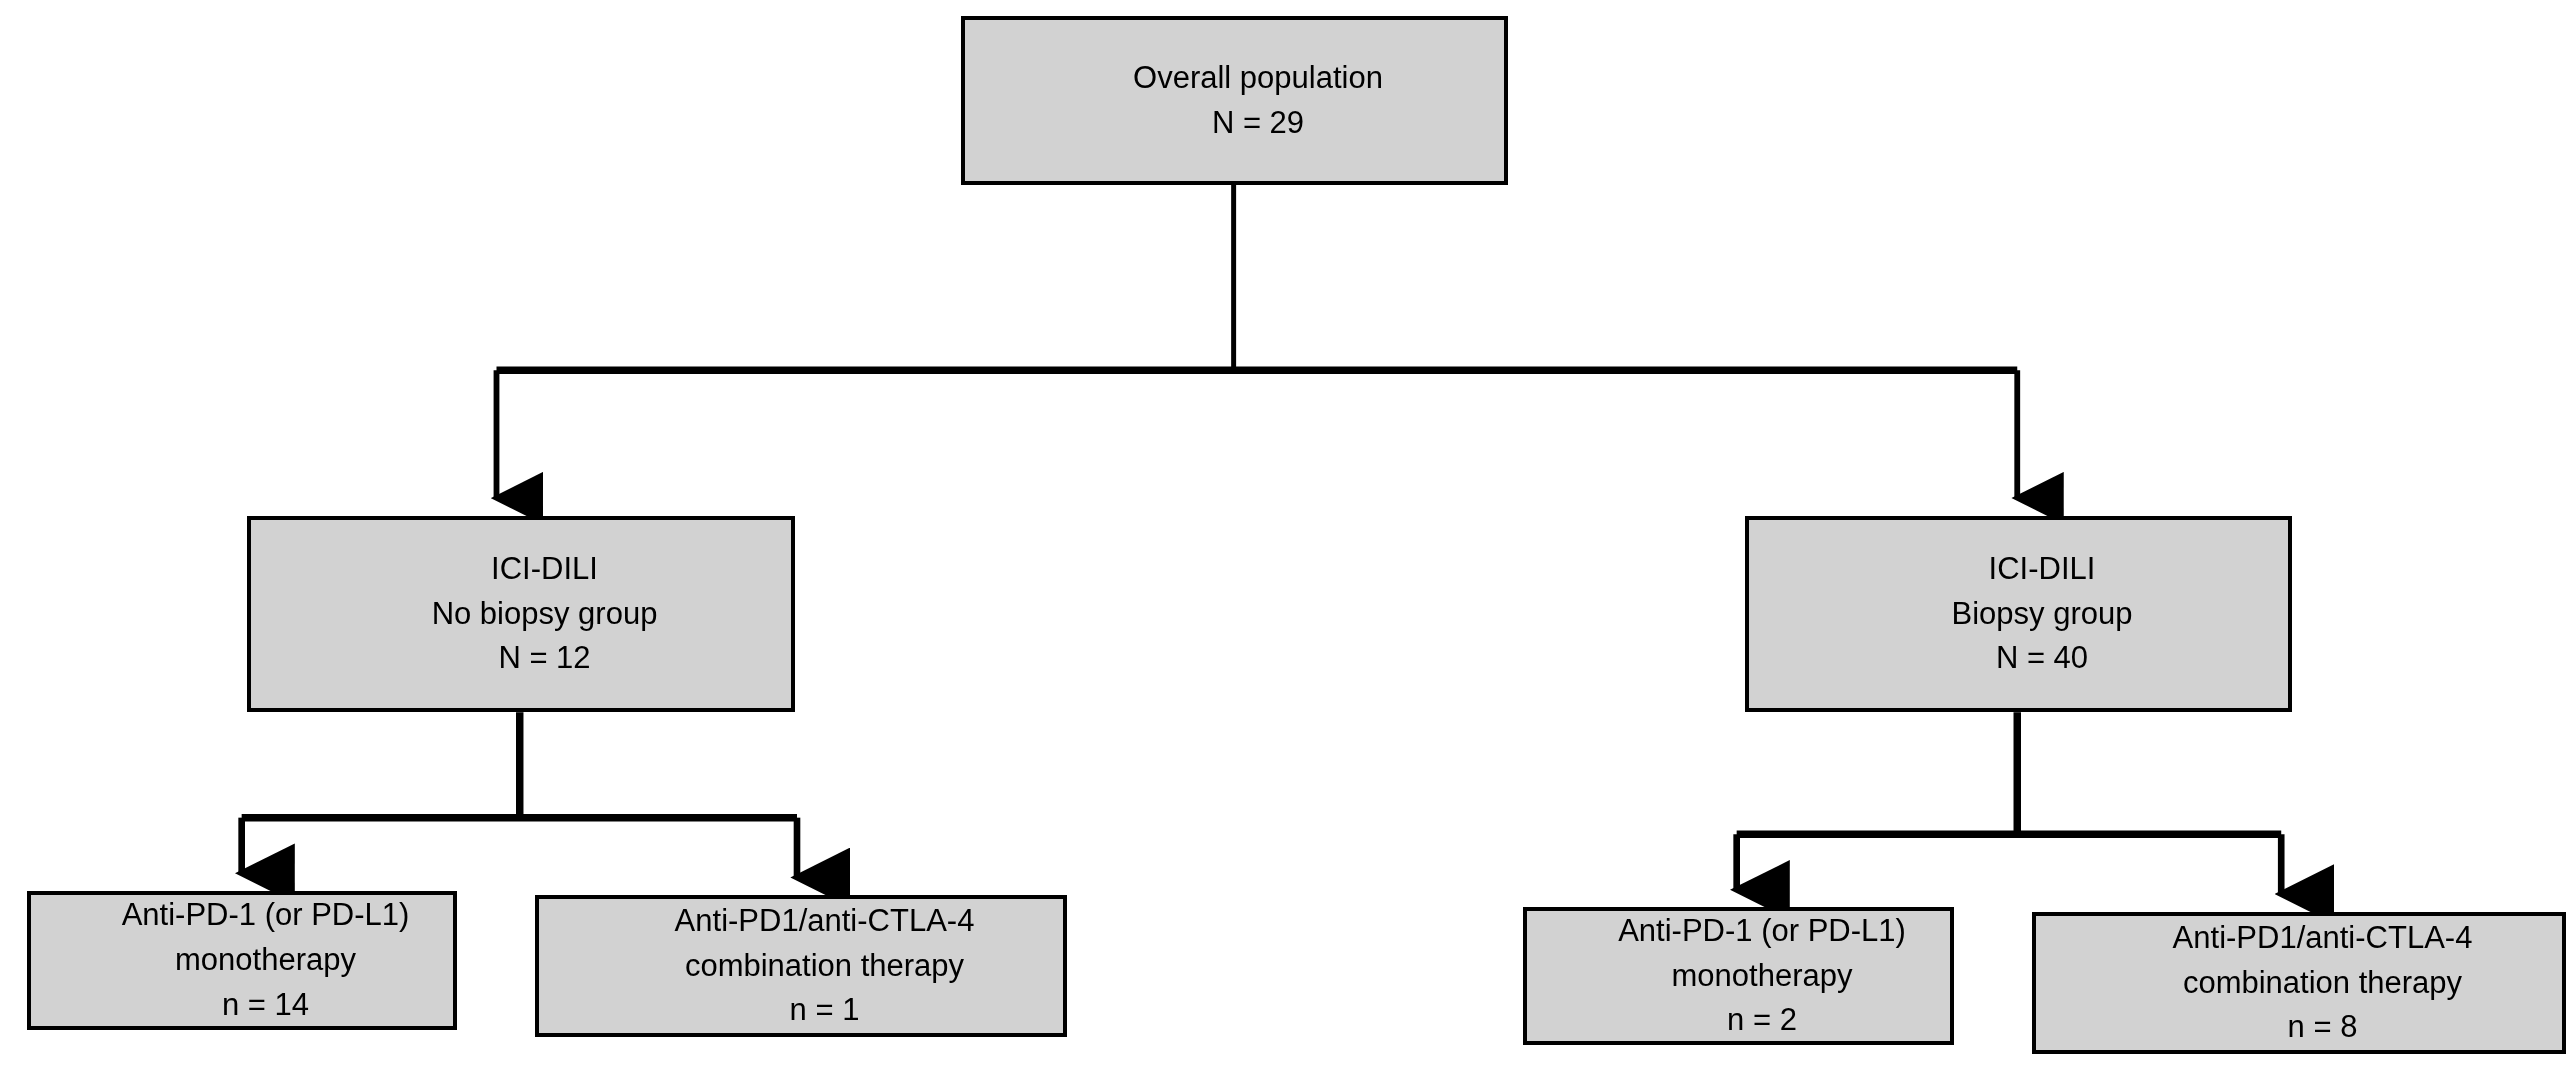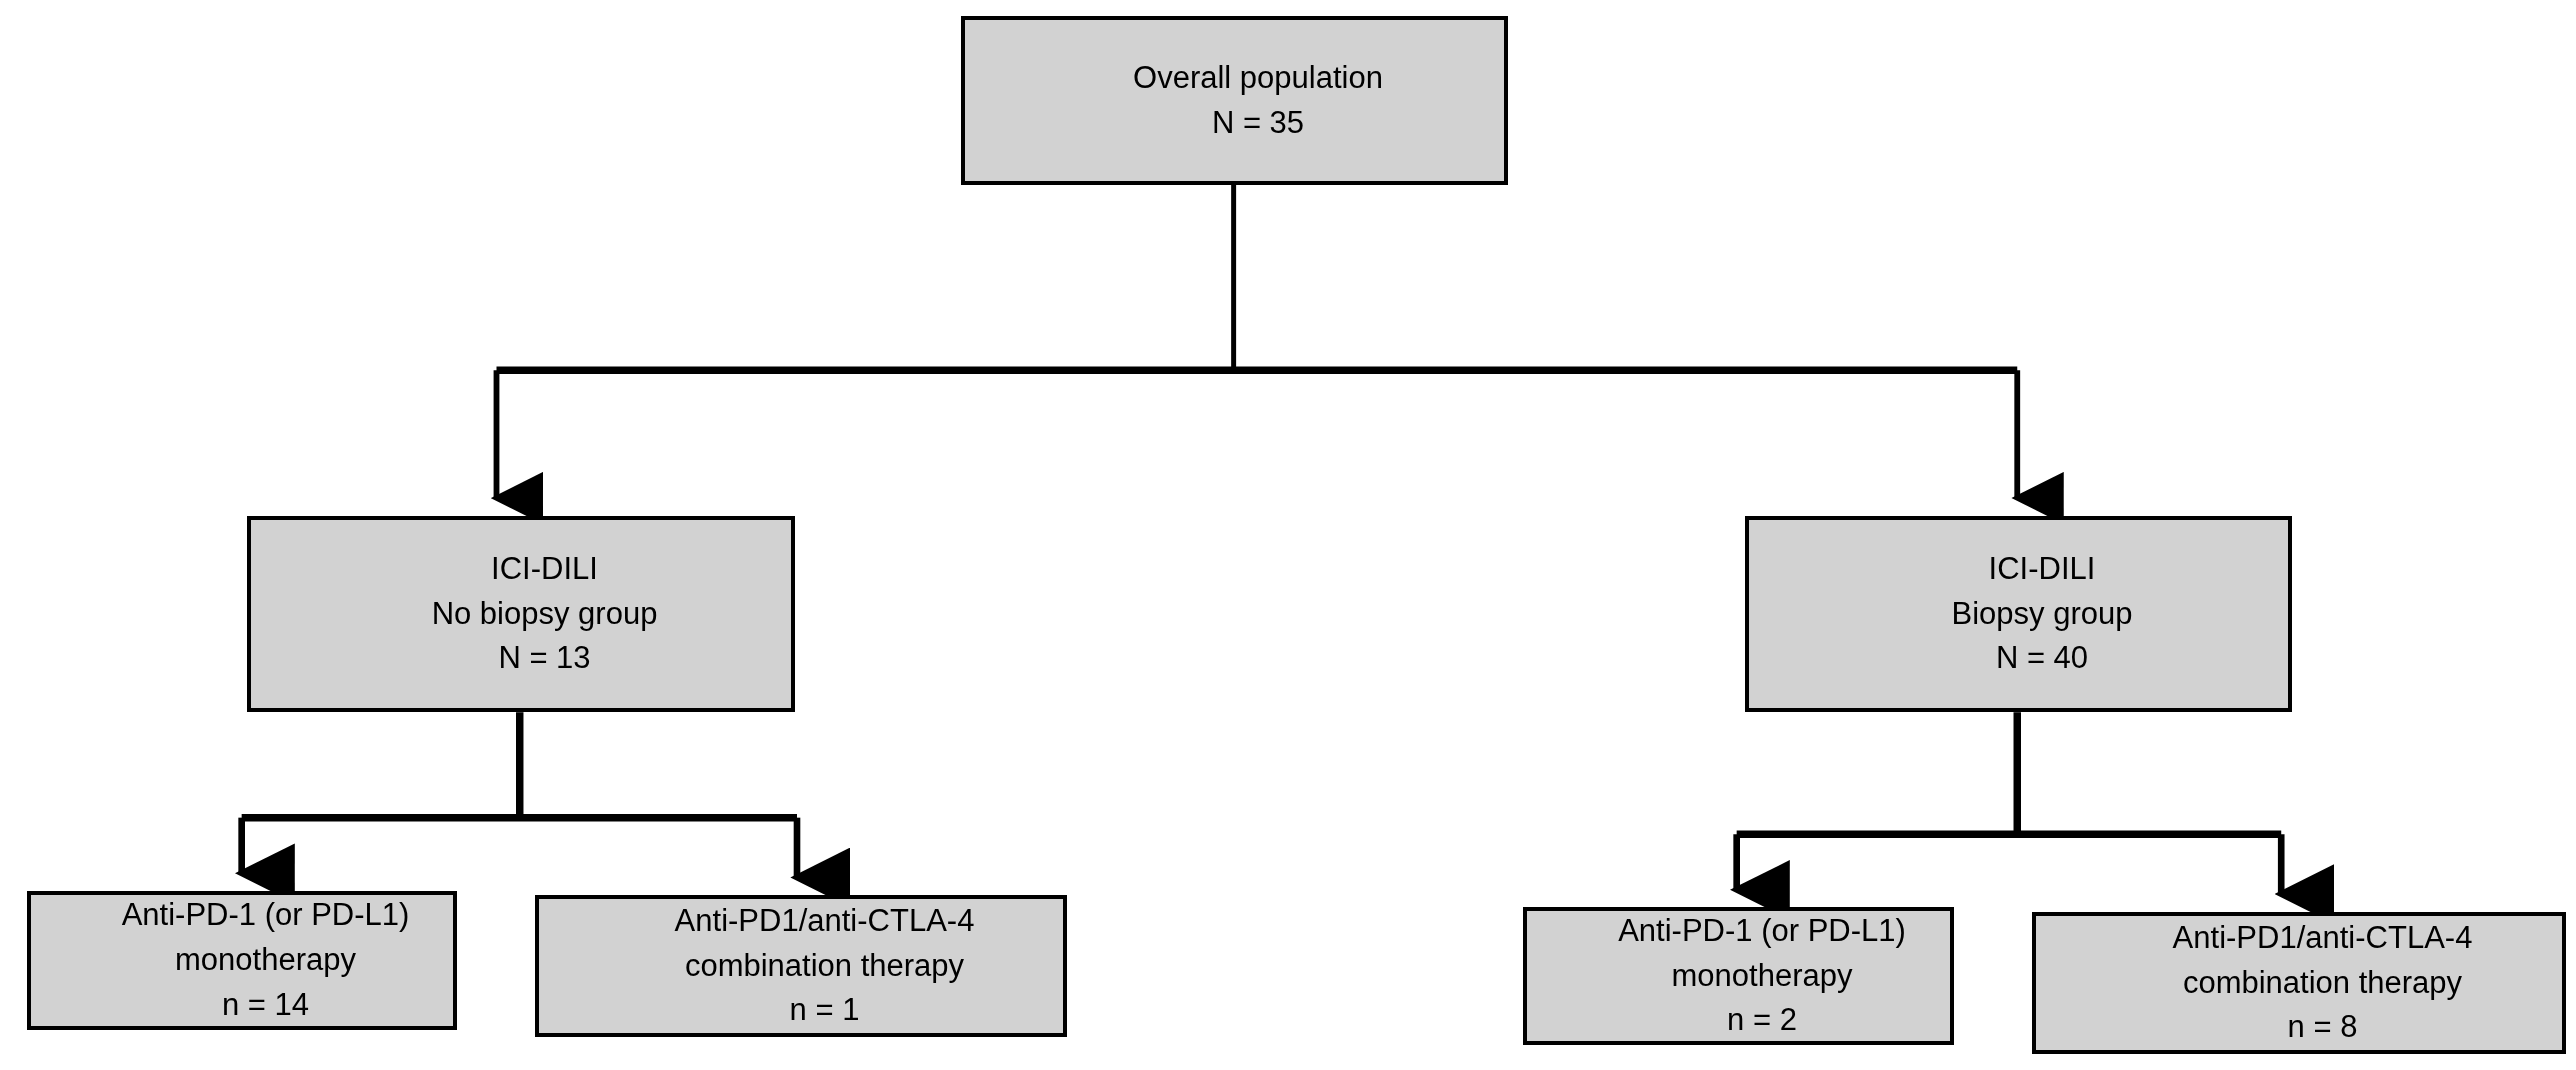--- a/index.html
+++ b/index.html
@@ -83,27 +83,27 @@
     <g>
       <path d="M 2430 858 L 2430 1005" stroke="#000000" stroke-width="9" fill="none"></path>
       <path d="M 2092 1005 L 2748 1005" stroke="#000000" stroke-width="9" fill="none"></path>
       <path d="M 2092 1005 L 2092 1072" stroke="#000000" stroke-width="8" fill="none" marker-end="url(#arrowhead)"></path>
       <path d="M 2748 1005 L 2748 1077" stroke="#000000" stroke-width="8" fill="none" marker-end="url(#arrowhead)"></path>
     </g>
   </svg>
 
   <div class="node" id="node-overall">
     <span class="line">Overall population</span>
-    <span class="line">N = 35</span>
+    <span class="line">N = 29</span>
   </div>
 
   <div class="node" id="node-no-biopsy">
     <span class="line">ICI-DILI</span>
     <span class="line">No biopsy group</span>
-    <span class="line">N = 13</span>
+    <span class="line">N = 12</span>
   </div>
 
   <div class="node" id="node-biopsy">
     <span class="line">ICI-DILI</span>
     <span class="line">Biopsy group</span>
     <span class="line">N = 40</span>
   </div>
 
   <div class="node" id="node-nb-mono">
     <span class="line">Anti-PD-1 (or PD-L1)</span>

